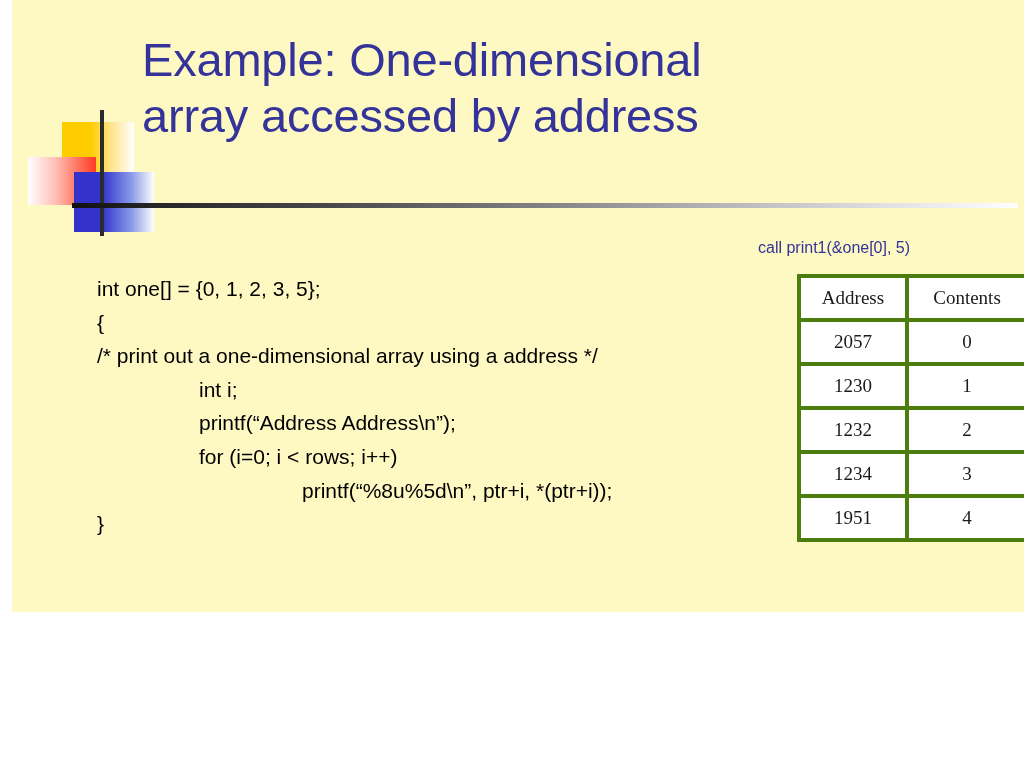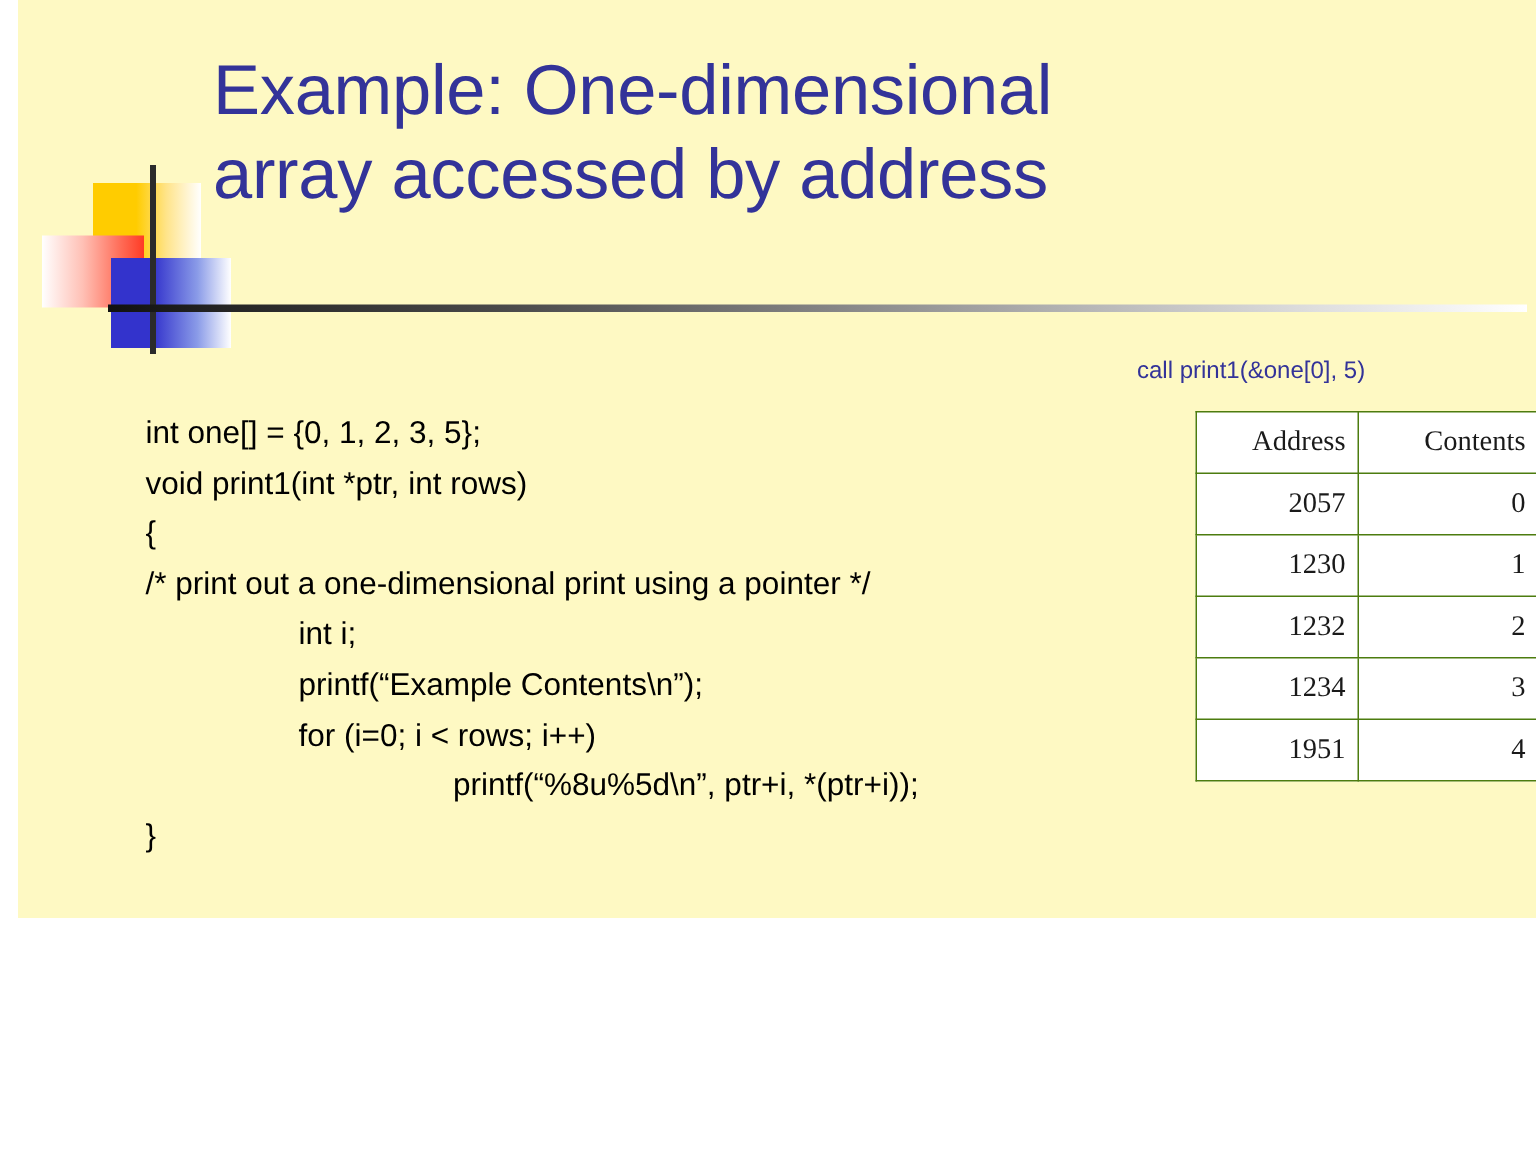--- a/index.html
+++ b/index.html
@@ -127,25 +127,25 @@
   #memory-table {
     position: absolute;
     left: 785px;
     top: 274px;
     width: 228px;
     border-collapse: collapse;
     background: #ffffff;
     table-layout: fixed;
   }
   #memory-table td, #memory-table th {
-    border: 1px solid #4d7c0f;
+    border: 4px solid #4d7c0f;
     font-family: "Liberation Serif", serif;
     font-size: 19px;
     color: #1a1a1a;
-    text-align: right;
+    text-align: center;
     padding: 6px 8px;
     height: 28px;
     vertical-align: middle;
     font-weight: 400;
   }
   #memory-table th {
     font-weight: 400;
   }
   #memory-table col.c1 { width: 108px; }
   #memory-table col.c2 { width: 120px; }
@@ -164,25 +164,24 @@
     <div class="sq-yellow"></div>
     <div class="sq-red"></div>
     <div class="sq-blue"></div>
     <div class="rule-vertical"></div>
   </div>
 
   <div id="rule-horizontal"></div>
 
   <div id="code-block">
       <div class="code-line">int one[] = {0, 1, 2, 3, 5};</div>
-      <div class="code-line">void print1(int *ptr, int rows)</div>
       <div class="code-line">{</div>
-      <div class="code-line">/* print out a one-dimensional print using a pointer */</div>
+      <div class="code-line">/* print out a one-dimensional array using a address */</div>
       <div class="code-line indent-1">int i;</div>
-      <div class="code-line indent-1">printf(“Example Contents\n”);</div>
+      <div class="code-line indent-1">printf(“Address Address\n”);</div>
       <div class="code-line indent-1">for (i=0; i &lt; rows; i++)</div>
       <div class="code-line indent-2">printf(“%8u%5d\n”, ptr+i, *(ptr+i));</div>
       <div class="code-line">}</div>
     </div>
 
   <div id="call-label">call print1(&amp;one[0], 5)</div>
 
   <table id="memory-table">
     <colgroup>
         <col class="c1">

